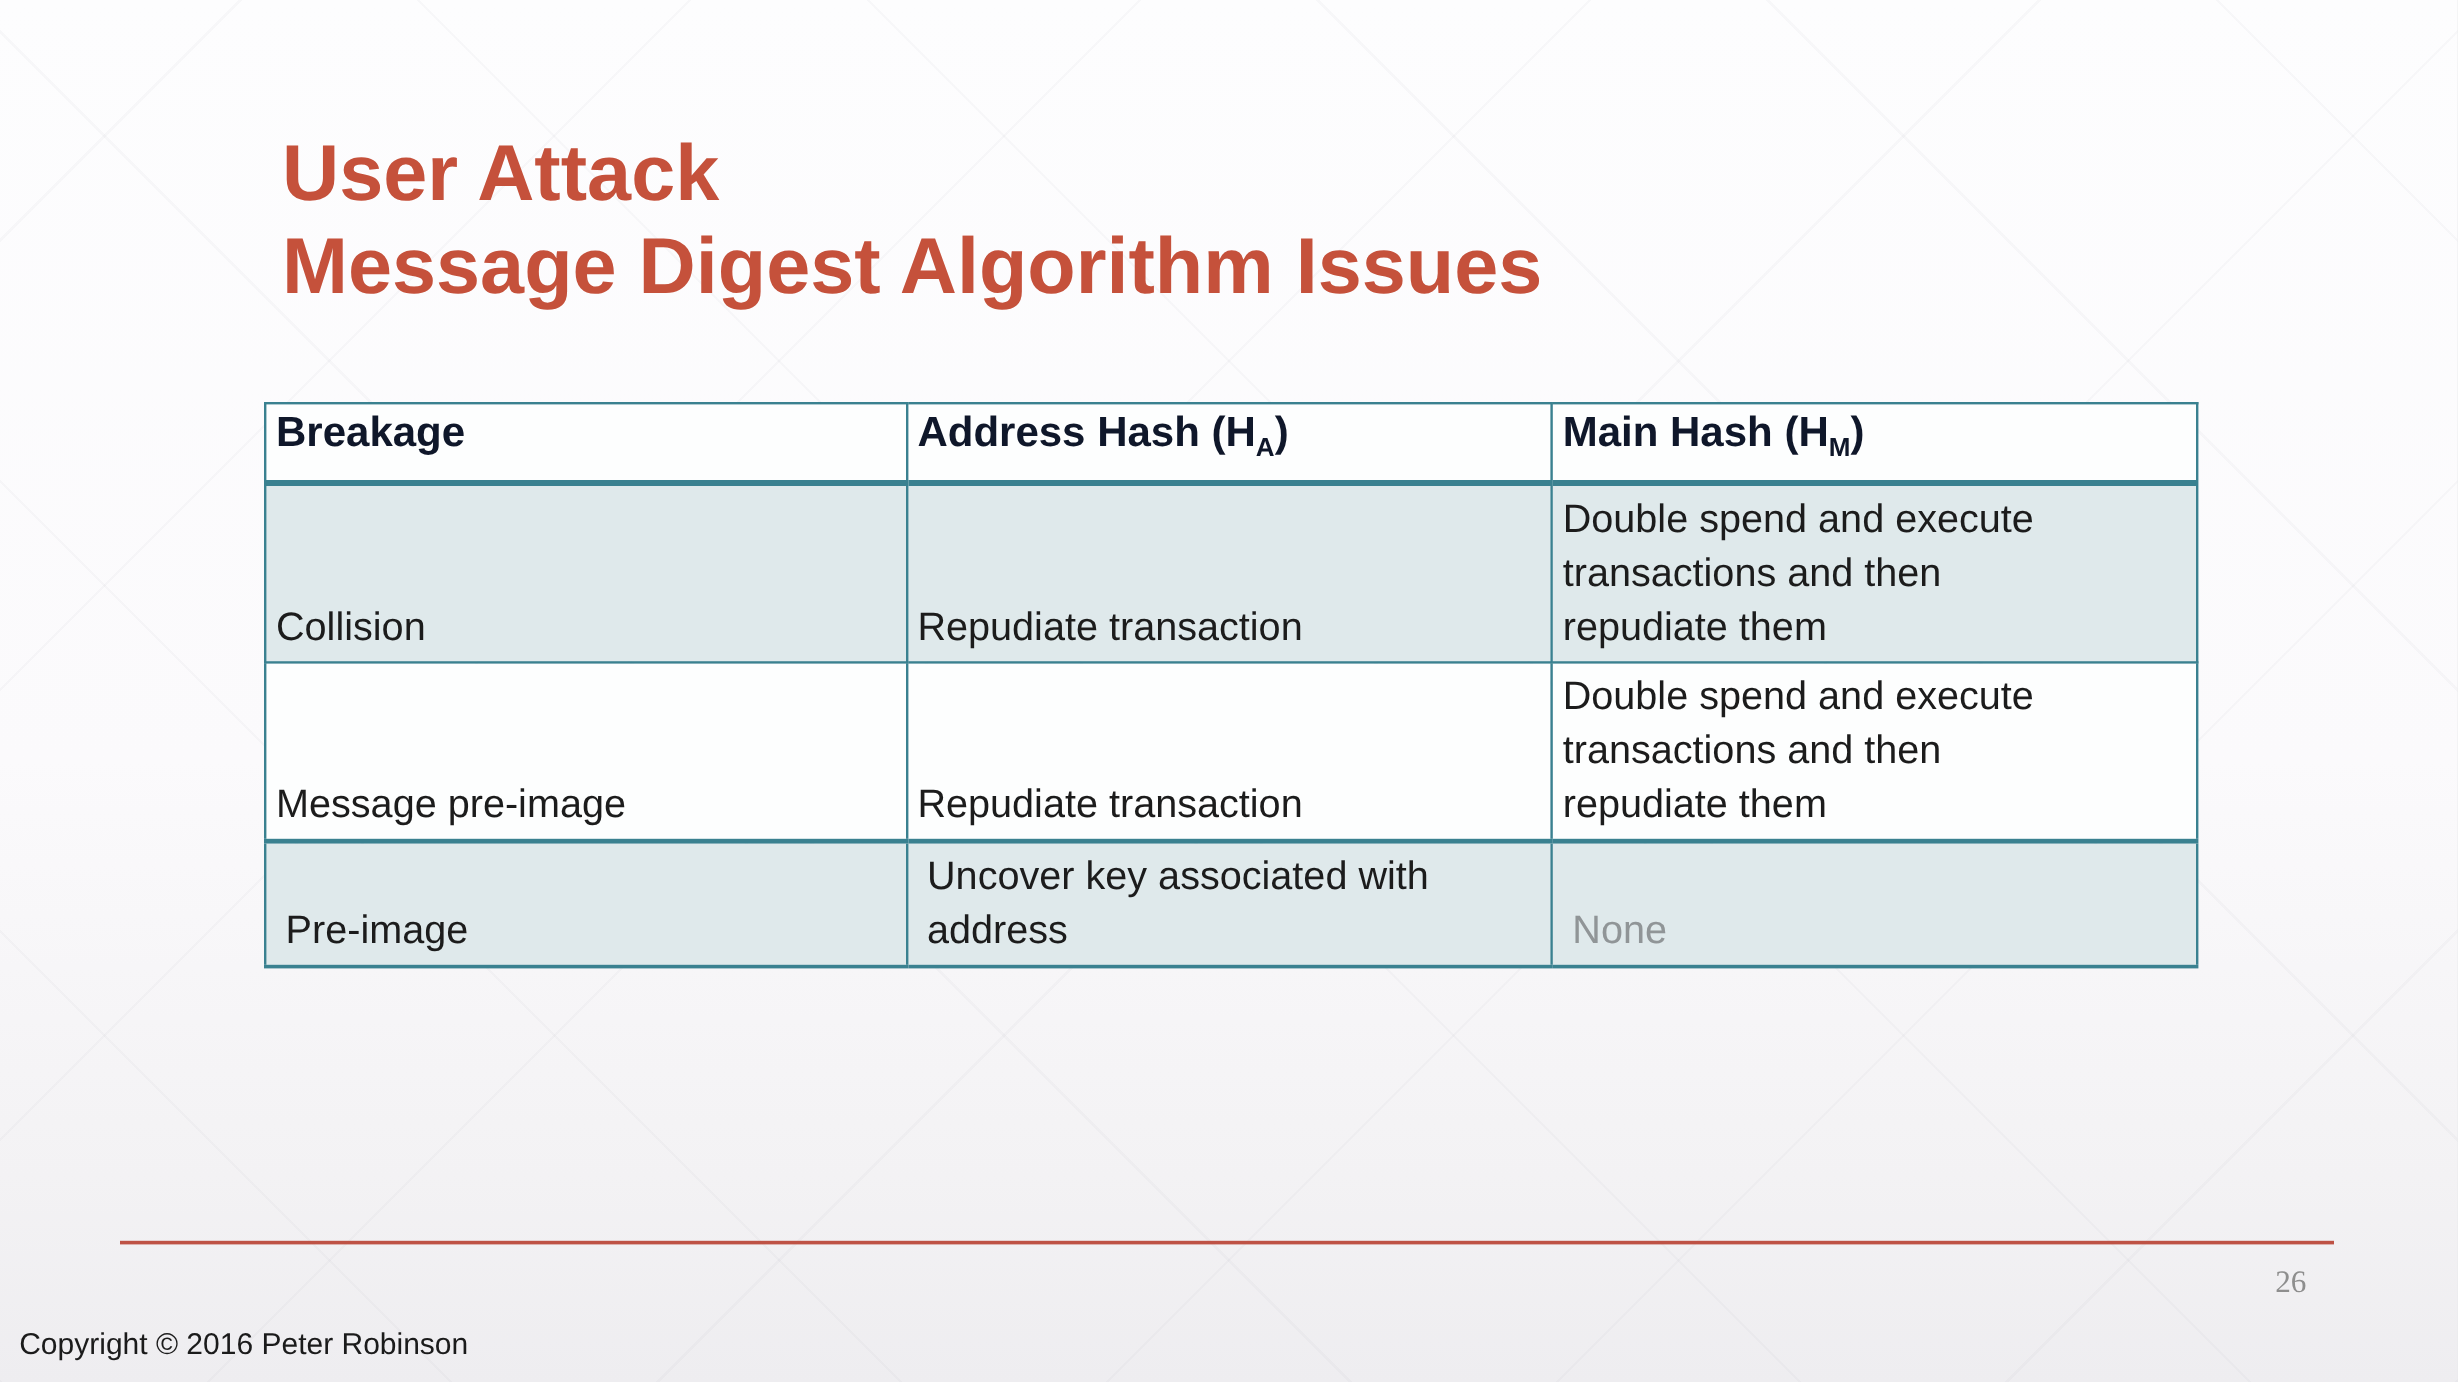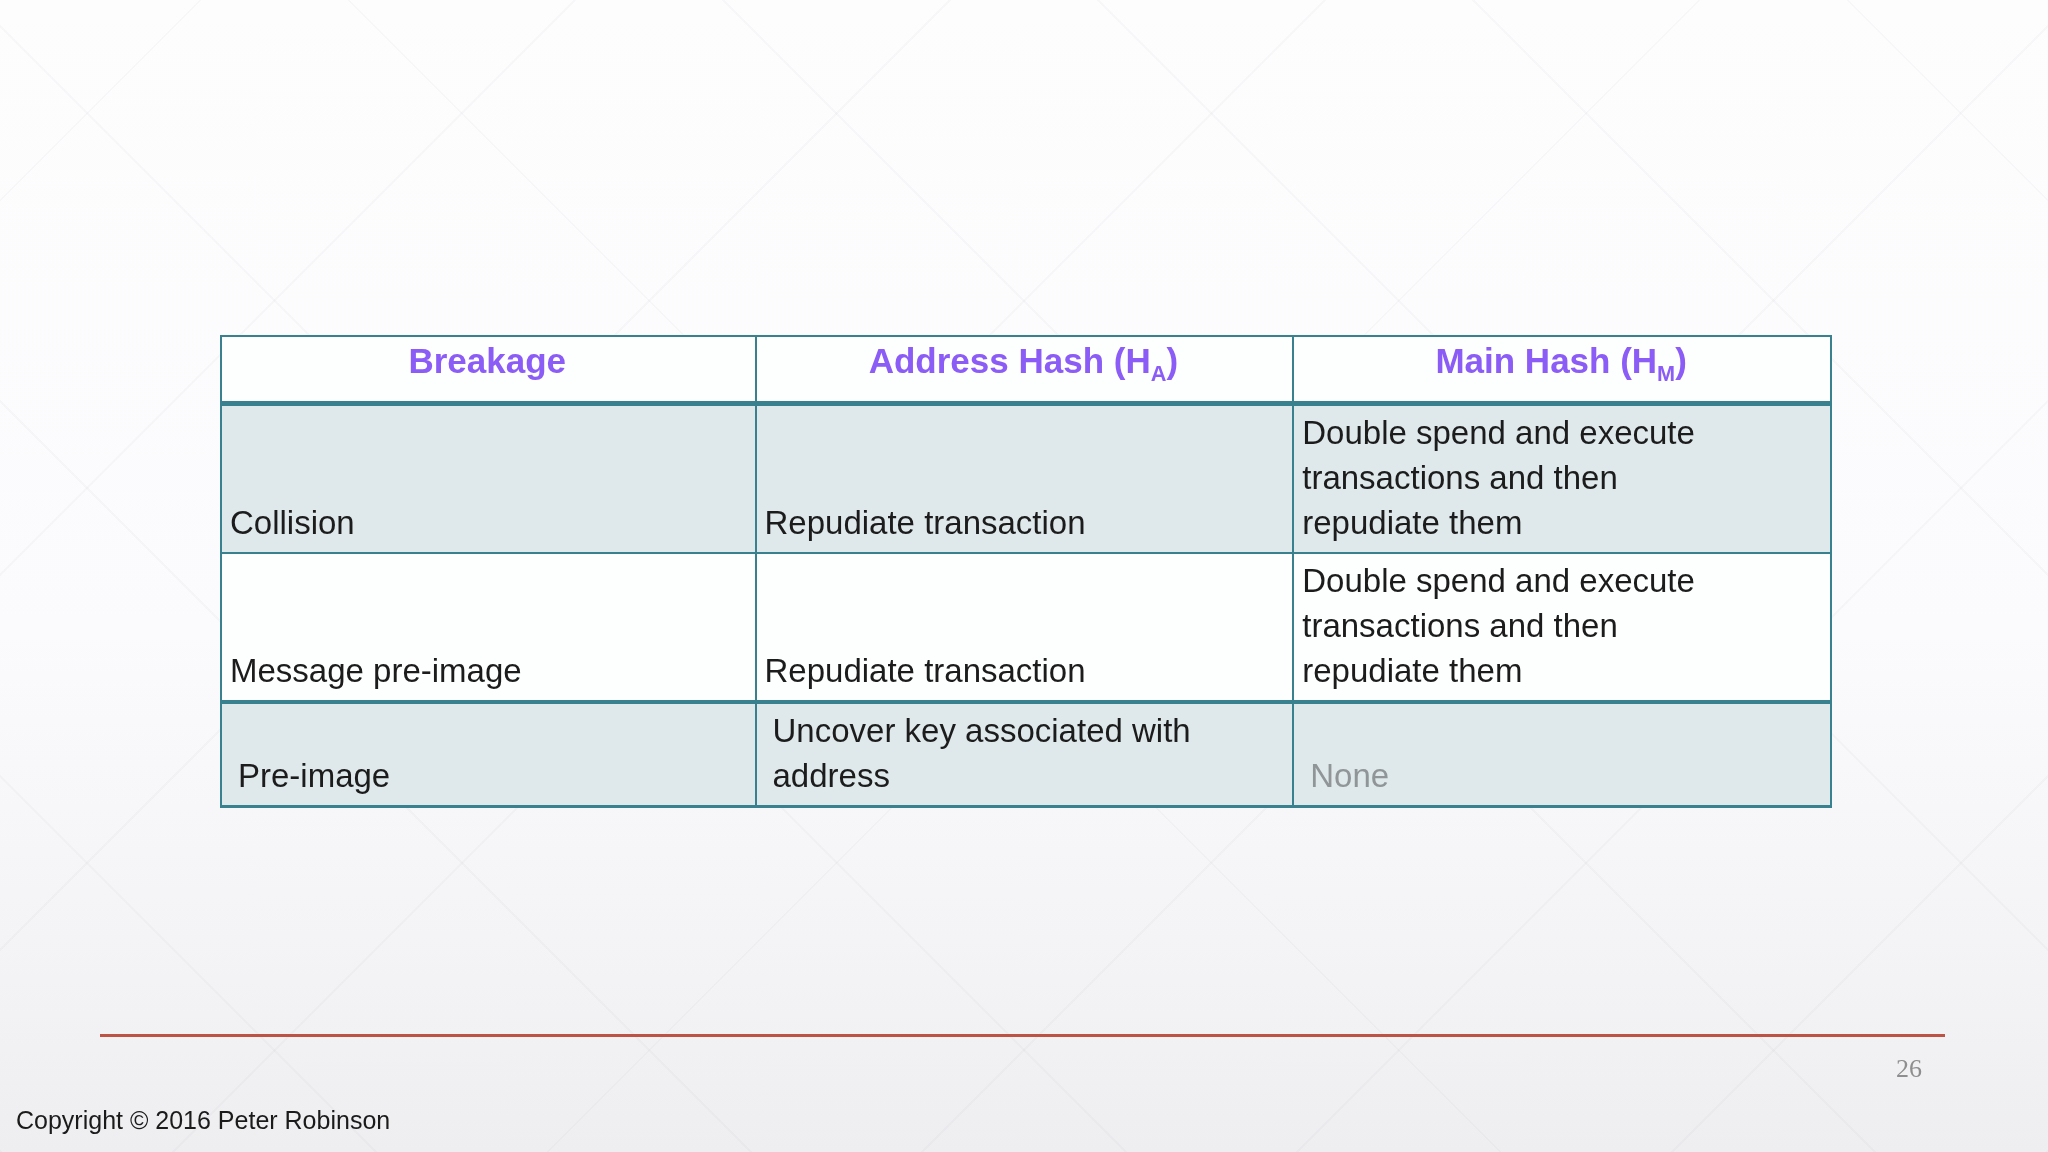--- a/index.html
+++ b/index.html
@@ -42,22 +42,21 @@
     vertical-align:bottom;
     text-align:left;
     padding:4px 10px 7px 8px;
     white-space:pre-line;
     overflow:hidden;
     background:#fdfefe;
   }
   .attack-table th{
     font-size:35px;font-weight:bold;line-height:40px;
     border-bottom:5px solid var(--border_teal);
-    color:#8b5cf6;
-    text-align:center;
+    color:#0f172a;
   }
   .attack-table tr.shaded td{background:var(--row_shade);}
   .attack-table tr.r1 td{border-bottom-width:2px;}
   .attack-table tr.r2 td{border-bottom-width:4px;}
   .attack-table tr.r3 td{border-bottom-width:3px;padding-left:16px;}
   .subsc{
     font-size:0.62em;
     vertical-align:-0.35em;
     font-weight:bold;
   }
@@ -74,20 +73,22 @@
     position:absolute;left:16px;top:1106px;
     font-size:25px;color:#1b1b1b;
   }
 </style>
 </head>
 <body>
 
 <div class="slide">
 
   <div class="title">
+    <div>User Attack</div>
+    <div>Message Digest Algorithm Issues</div>
   </div>
 
   <table class="attack-table">
     <colgroup>
       <col style="width:33.2%">
       <col style="width:33.4%">
       <col style="width:33.4%">
     </colgroup>
     <tbody>
         <tr style="height:57px;">

